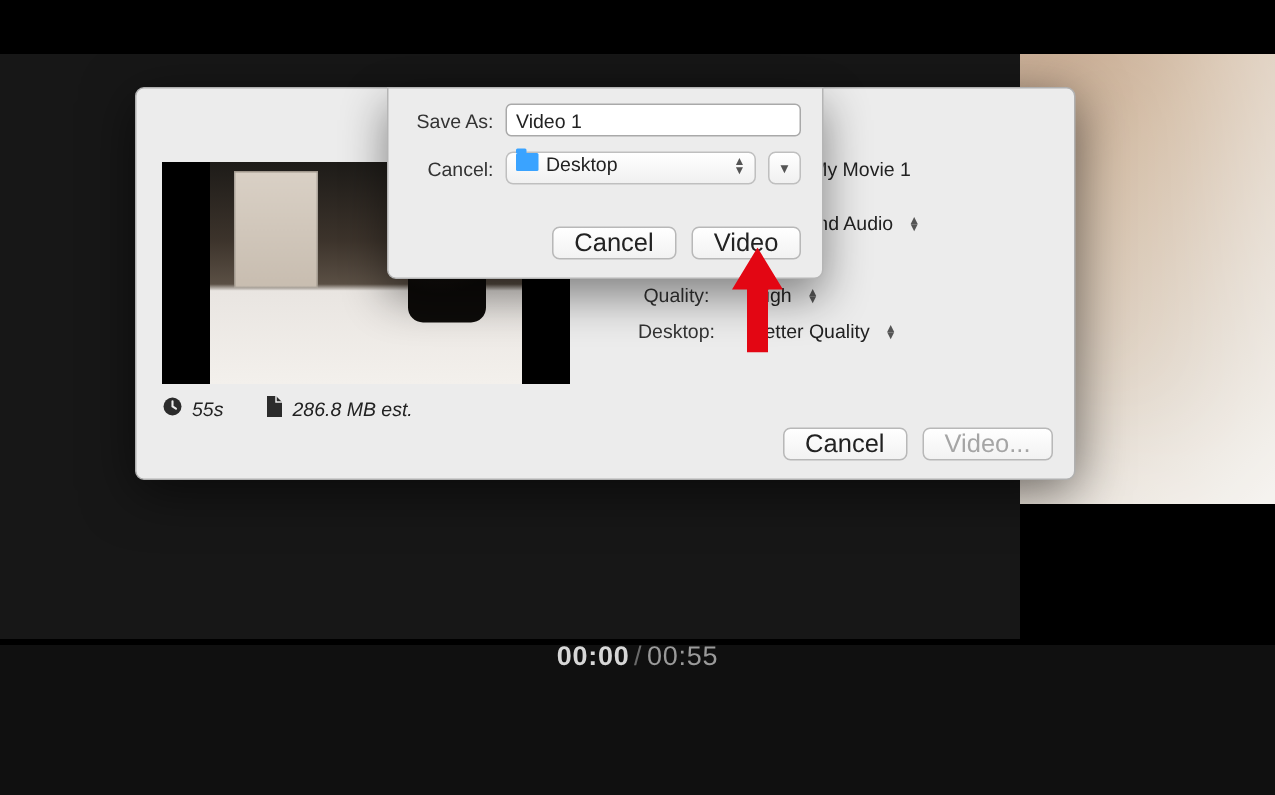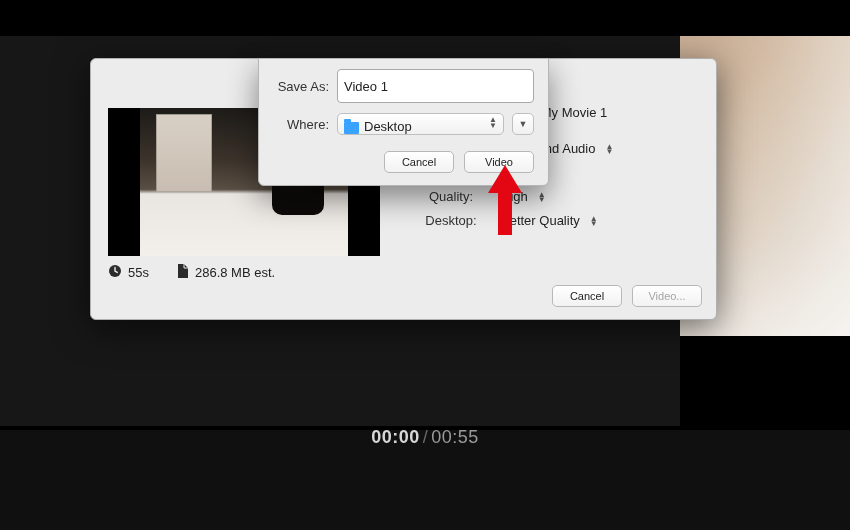--- a/index.html
+++ b/index.html
@@ -49,55 +49,55 @@
     background: radial-gradient(circle at 40% 20%, #2a241f 0%, #0d0b09 65%);
     border-radius: 24px 24px 10px 10px;
   }
   .thumb-wall {
     position:absolute; left:48px; top:6px; width:56px; height:78px;
     background: linear-gradient(180deg,#d9d0c5,#c8bdb0);
     border: 1px solid rgba(0,0,0,.2);
   }
 
   .meta-row { position:absolute; left:17px; top:183px; font-size:13px; color:#222; display:flex; gap:28px; align-items:center; }
-  .meta-row .item { display:flex; gap:6px; align-items:center; }
+  .meta-row .item { display:flex; gap:6px; align-items:center;font-style:italic; }
   .ico { display:inline-block; }
 
   .info-area { position:absolute; left:318px; top:24px; right:14px; font-size:13px; color:#222; }
   .info-grid { display:grid; grid-template-columns: 84px auto; row-gap:9px; column-gap:8px; align-items:center; }
   .info-grid .lbl { text-align:center; color:#333; }
   .info-title-row { grid-column: 1 / span 2; padding-left:92px; color:#222; font-size:13px; margin-bottom:6px; height:30px; }
   .stepper { display:inline-flex; align-items:center; gap:6px; }
   .step-arrows {
     display:inline-flex; flex-direction:column; line-height:5px; font-size:8px; color:#555; margin-left:4px;
   }
 
   .dlg-buttons { position:absolute; right:14px; bottom:12px; display:flex; gap:10px; }
   .mac-btn {
-    min-width:70px; height:22px; padding:0 14px; font-size:11px;
+    min-width:70px; height:22px; padding:0 14px; font-size:17px;
     background: linear-gradient(#fff,#f2f2f2); border:1px solid #b8b8b8; border-radius:5px;
     color:#222; display:flex; align-items:center; justify-content:center; cursor:pointer;
   }
   .mac-btn.disabled { color:#a5a5a5; }
 
   
   .save-sheet {
     position:absolute; left:258px; top:58px; width:291px; height:128px;
     background:#ececec; border:1px solid #b5b5b5; border-bottom-left-radius:6px; border-bottom-right-radius:6px;
     box-shadow: 0 12px 30px rgba(0,0,0,.45);
   }
   .save-sheet .row { display:flex; align-items:center; gap:8px; margin:10px 14px 0 14px; font-size:13px; }
   .save-sheet .row .flabel { width:56px; text-align:right; color:#333; }
   .text-input {
-    flex:1; height:34px; border:1px solid #a9a9a9; border-radius:4px; background:#fff;
+    flex:1; height:22px; border:1px solid #a9a9a9; border-radius:4px; background:#fff;
     padding:0 6px; font-size:13px; color:#222;
   }
   .combo {
     flex:1; height:22px; border:1px solid #bfbfbf; border-radius:5px; background: linear-gradient(#fff,#f0f0f0);
-    display:flex; align-items:flex-end; padding:0 20px 0 6px; font-size:13px; color:#222; position:relative;
+    display:flex; align-items:flex-start; padding:0 20px 0 6px; font-size:13px; color:#222; position:relative;
   }
   .combo .folder-ico { width:15px; height:12px; background:#3aa3ff; border-radius:1px; margin-right:5px; position:relative; }
   .combo .folder-ico::before { content:""; position:absolute; left:0; top:-3px; width:7px; height:3px; background:#3aa3ff; border-radius:1px 1px 0 0; }
   .combo .arrows { position:absolute; right:6px; top:3px; font-size:8px; line-height:6px; color:#555; display:flex; flex-direction:column; }
   .expand-btn {
     width:22px; height:22px; border:1px solid #bfbfbf; border-radius:5px; background:linear-gradient(#fff,#f0f0f0);
     display:flex; align-items:center; justify-content:center; font-size:9px; color:#555;
   }
   .save-buttons { position:absolute; right:14px; bottom:12px; display:flex; gap:10px; }
 
@@ -185,21 +185,21 @@
     </div>
   </div>
 </div>
 
 <div class="save-sheet">
   <div class="row">
     <div class="flabel">Save As:</div>
     <input class="text-input" value="Video 1" style="">
   </div>
   <div class="row">
-    <div class="flabel">Where:</div>
+    <div class="flabel">Cancel:</div>
     <div class="combo">
       <span class="folder-ico"></span>
       <span>Desktop</span>
       <span class="arrows">▲<br>▼</span>
     </div>
     <div class="expand-btn">
       <span>▼</span>
     </div>
   </div>
   <div class="save-buttons">

